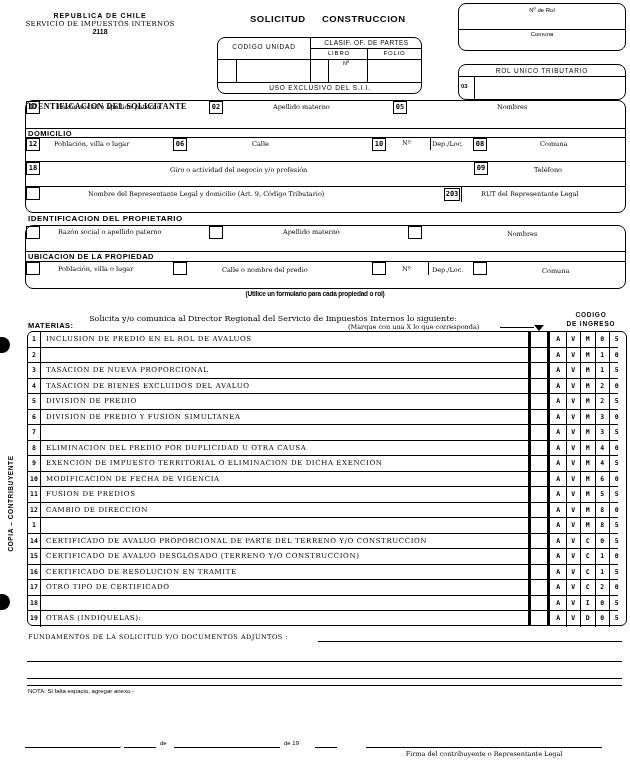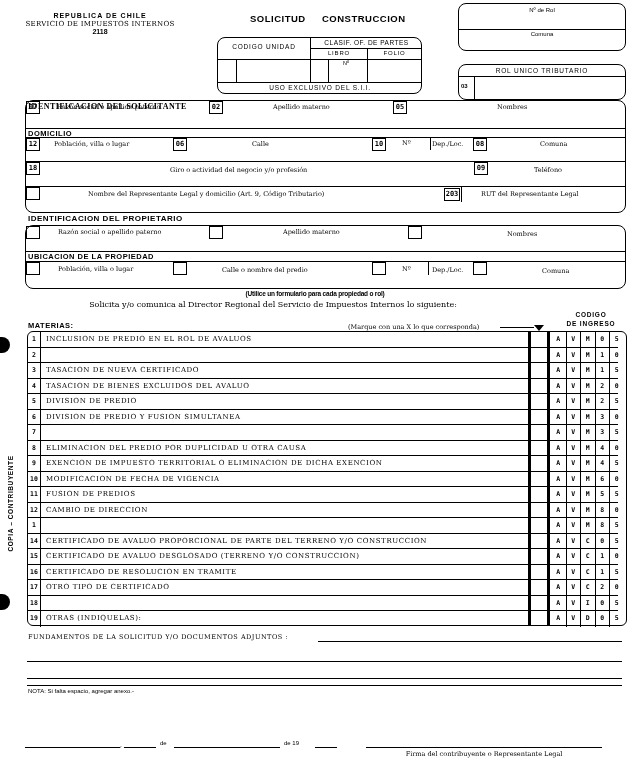--- a/index.html
+++ b/index.html
@@ -149,21 +149,21 @@
 <div class="lbl serif" style="left:432px; top:266px;">Dep./Loc.</div>
 <div class="box" style="left:473px; top:262px; width:14px; height:13px;"></div>
 <div class="lbl serif" style="left:542px; top:267px;">Comuna</div>
 <input class="field" style="left: 30px; top: 276px; width: 140px; height: 10px;">
 <input class="field" style="left: 176px; top: 276px; width: 193px; height: 10px;">
 <input class="field" style="left: 375px; top: 276px; width: 52px; height: 10px;">
 <input class="field" style="left: 430px; top: 276px; width: 40px; height: 10px;">
 <input class="field" style="left: 476px; top: 276px; width: 146px; height: 10px;">
 
 <div class="abs sans bold center" style="left:0; top:290px; width:630px; font-size:6.5px; letter-spacing:-0.2px;">(Utilice un formulario para cada propiedad o rol)</div>
-<div class="abs serif center" style="left:0; top:300px; width:546px; font-size:8px;">Solicita y/o comunica al Director Regional del Servicio de Impuestos Internos lo siguiente:</div>
+<div class="abs serif center" style="left:0; top:314px; width:546px; font-size:8px;">Solicita y/o comunica al Director Regional del Servicio de Impuestos Internos lo siguiente:</div>
 
 <div class="sect" style="left:28px; top:321px; font-size:7.5px;">MATERIAS:</div>
 <div class="abs serif" style="left:348px; top:323px; font-size:6.5px; white-space:nowrap;">(Marque con una X lo que corresponda)</div>
 <div class="hl" style="left:500px; top:327px; width:34px;"></div>
 <div class="abs" style="left:534px; top:325px; width:0; height:0; border-left:5px solid transparent; border-right:5px solid transparent; border-top:6px solid #000;"></div>
 <div class="abs sans bold center" style="left:556px; top:310px; width:70px; font-size:6.5px; line-height:9px; letter-spacing:0.8px;">
   <div>CODIGO</div>
   <div>DE INGRESO</div>
 </div>
 
@@ -186,21 +186,21 @@
       <div class="mat-num">2</div>
       <div class="mat-check" style="left: 503px;"></div>
       <div class="code-cell" style="left: 523px; border-left: none;">A</div>
       <div class="code-cell" style="left: 537.5px;">V</div>
       <div class="code-cell" style="left: 552px;">M</div>
       <div class="code-cell" style="left: 566.5px;">1</div>
       <div class="code-cell" style="left: 581px;">0</div>
     </div>
     <div class="mat-row" style="top: 363px;">
       <div class="mat-num">3</div>
-      <div class="mat-label">TASACION DE NUEVA CERTIFICADO</div>
+      <div class="mat-label">TASACION DE NUEVA PROPORCIONAL</div>
       <div class="mat-check" style="left: 503px;"></div>
       <div class="code-cell" style="left: 523px; border-left: none;">A</div>
       <div class="code-cell" style="left: 537.5px;">V</div>
       <div class="code-cell" style="left: 552px;">M</div>
       <div class="code-cell" style="left: 566.5px;">1</div>
       <div class="code-cell" style="left: 581px;">5</div>
     </div>
     <div class="mat-row" style="top: 378.5px;">
       <div class="mat-num">4</div>
       <div class="mat-label">TASACION DE BIENES EXCLUIDOS DEL AVALUO</div>

